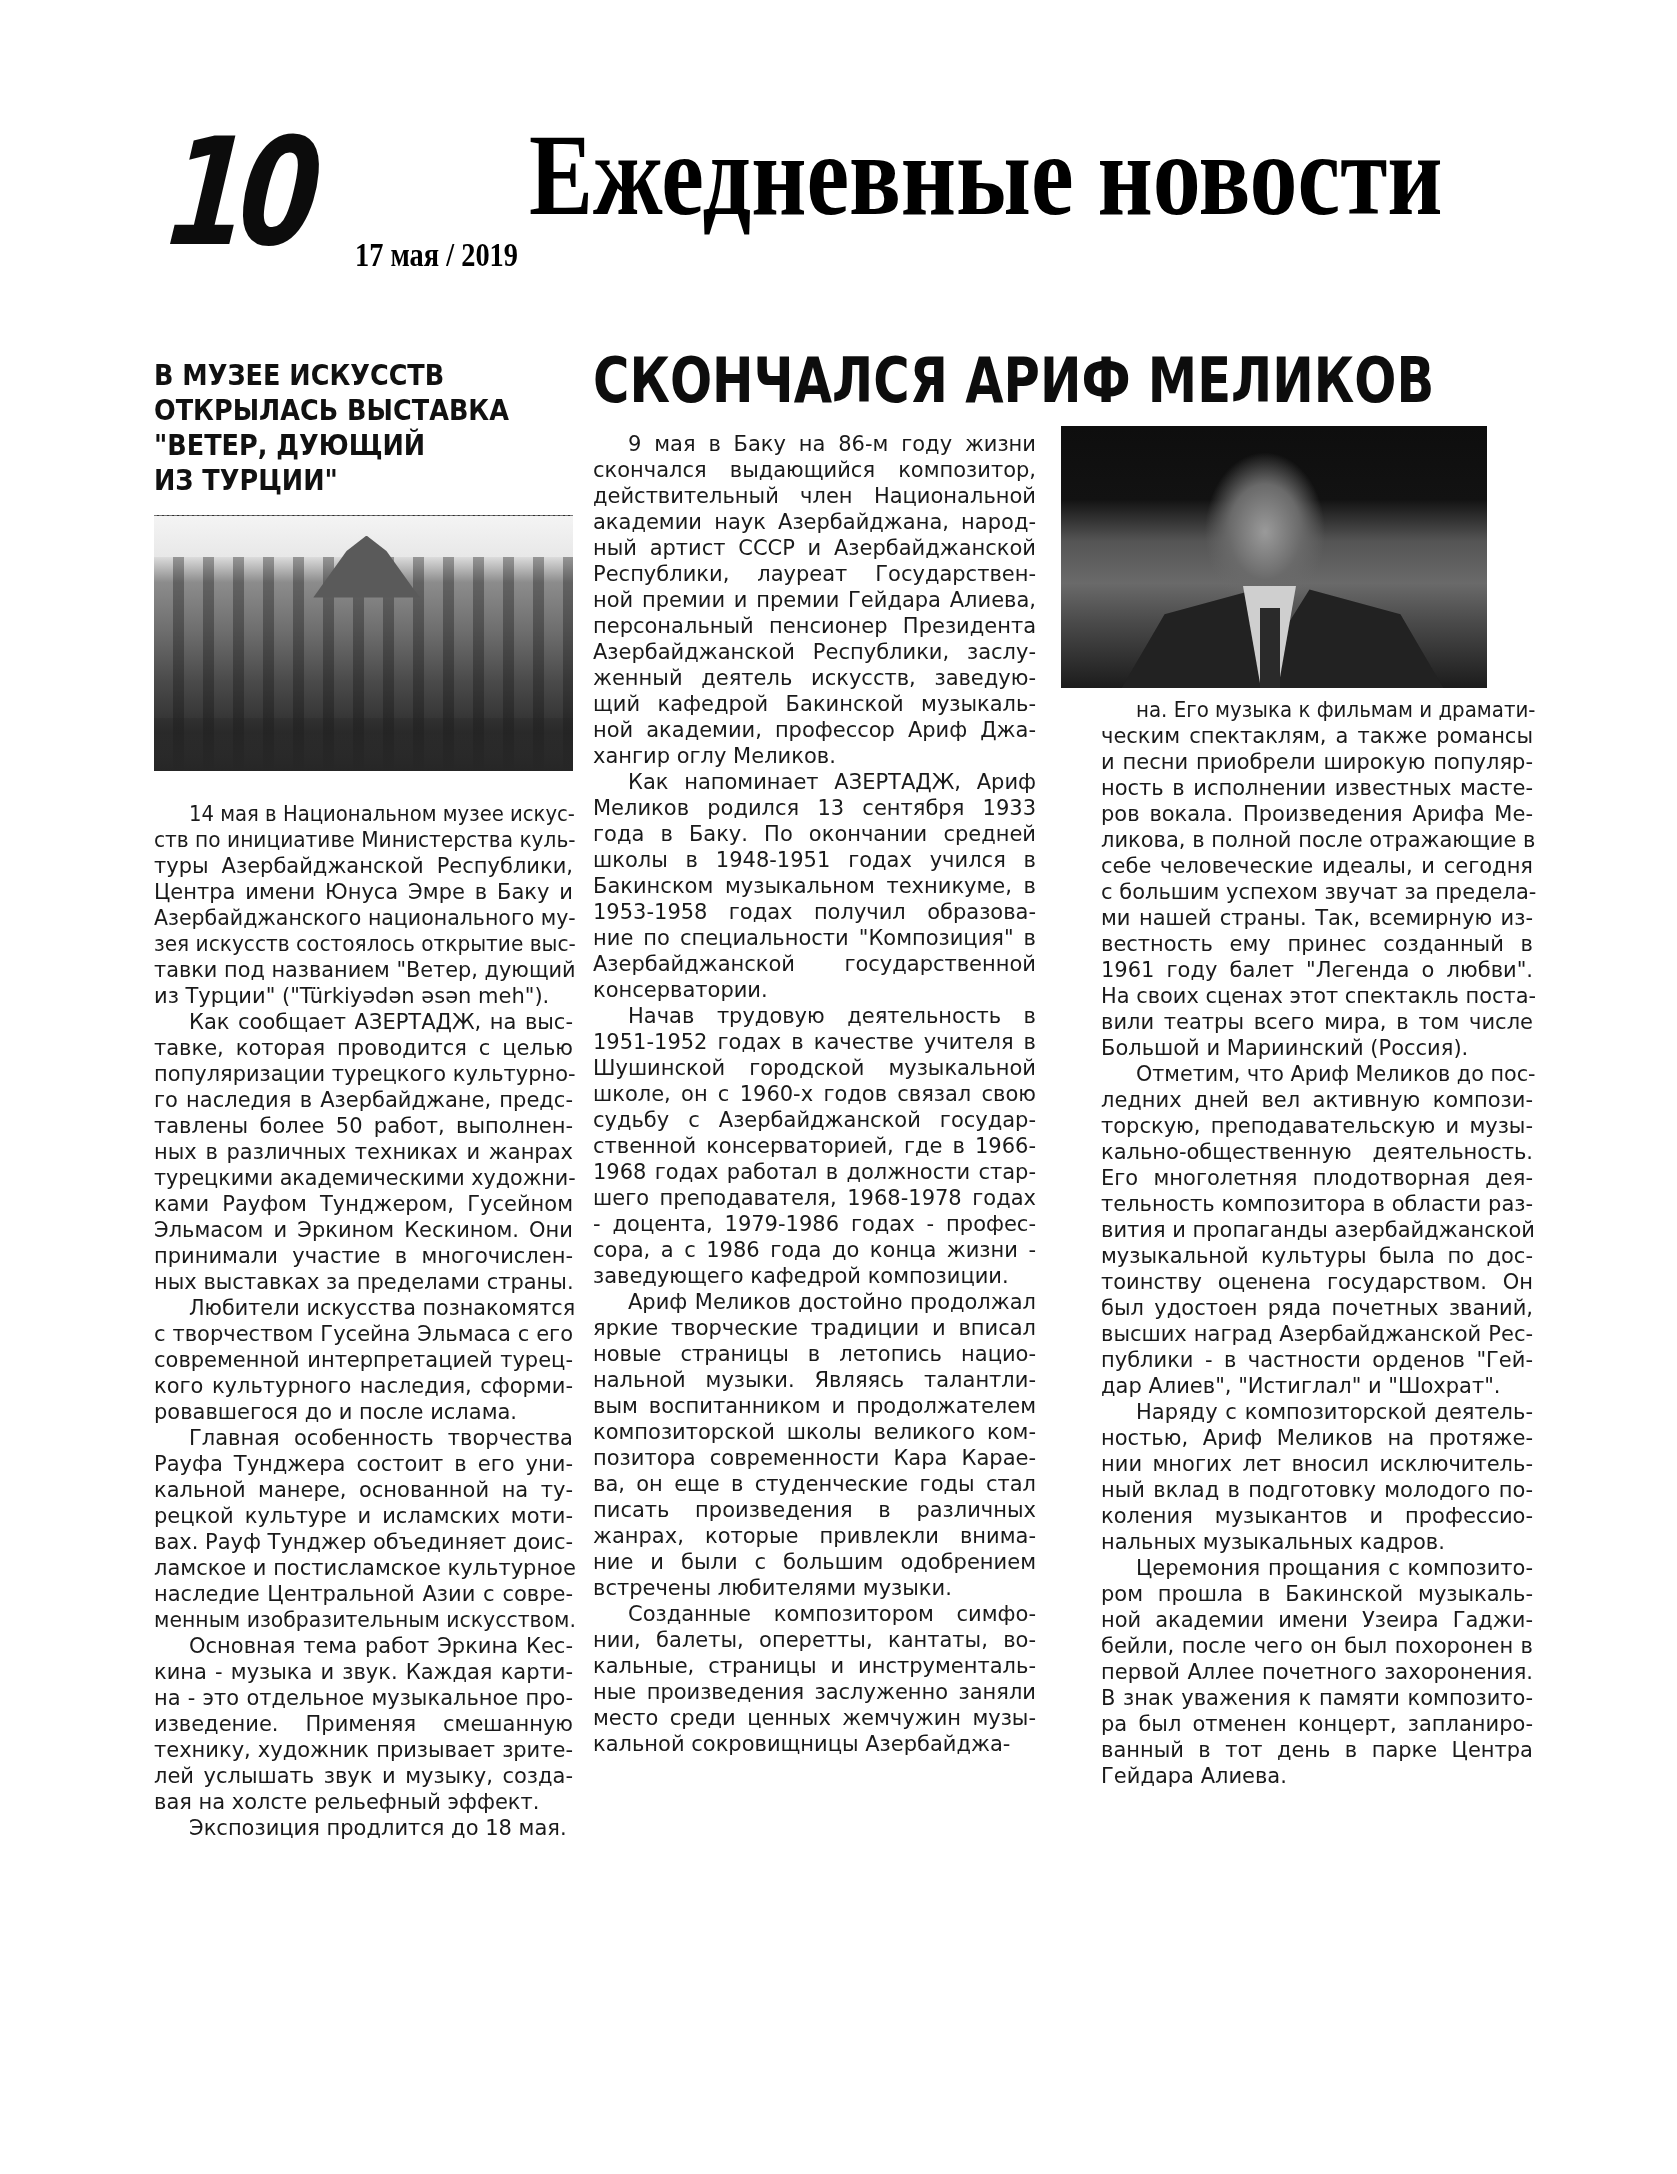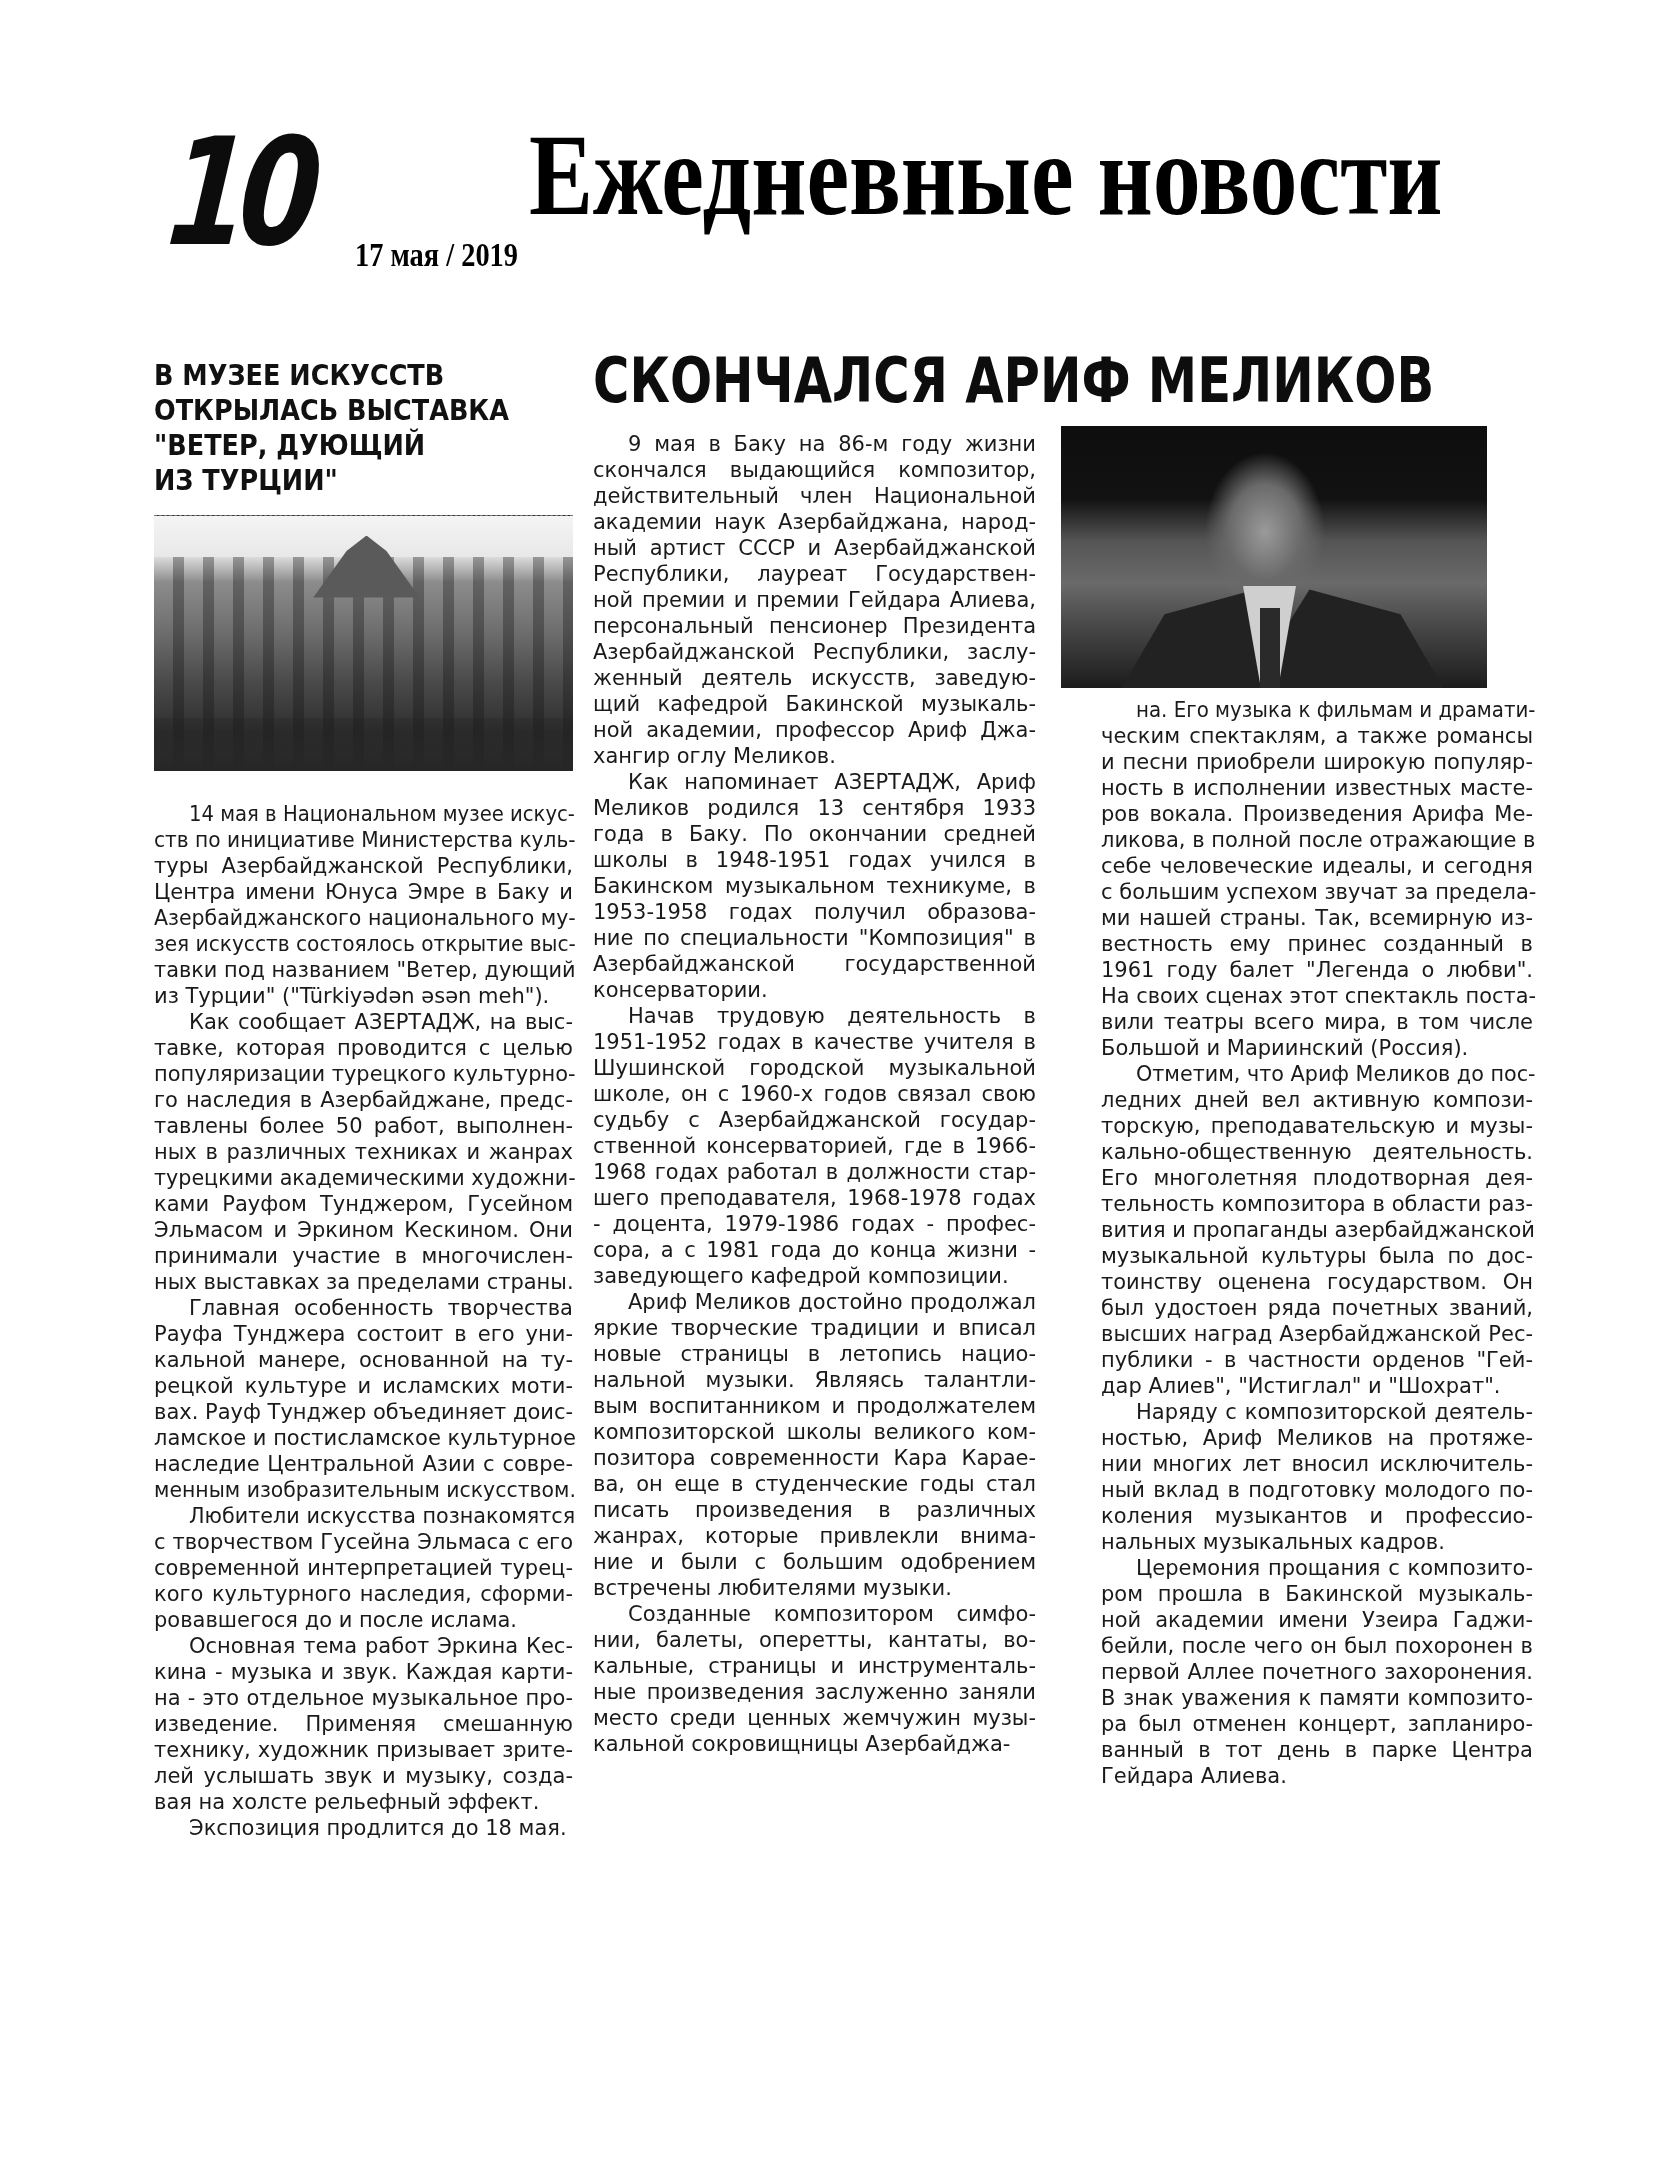--- a/index.html
+++ b/index.html
@@ -120,35 +120,35 @@
       <span class="line" style="white-space: nowrap;">го наследия в Азербайджане, предс-</span>
       <span class="line" style="white-space: nowrap;">тавлены более 50 работ, выполнен-</span>
       <span class="line" style="white-space: nowrap;">ных в различных техниках и жанрах</span>
       <span class="line" style="white-space: nowrap; text-align-last: left;"><span class="fit" style="transform: scaleX(0.984);">турецкими академическими художни-</span></span>
       <span class="line" style="white-space: nowrap;">ками Рауфом Тунджером, Гусейном</span>
       <span class="line" style="white-space: nowrap;">Эльмасом и Эркином Кескином. Они</span>
       <span class="line" style="white-space: nowrap;">принимали участие в многочислен-</span>
       <span class="line last" style="white-space: nowrap;">ных выставках за пределами страны.</span>
     </div>
     <div>
+      <span class="line indent" style="white-space: nowrap; text-align-last: left;"><span class="fit" style="transform: scaleX(0.987);">Любители искусства познакомятся</span></span>
+      <span class="line" style="white-space: nowrap;">с творчеством Гусейна Эльмаса с его</span>
+      <span class="line" style="white-space: nowrap;">современной интерпретацией турец-</span>
+      <span class="line" style="white-space: nowrap;">кого культурного наследия, сформи-</span>
+      <span class="line last" style="white-space: nowrap;">ровавшегося до и после ислама.</span>
+    </div>
+    <div>
       <span class="line indent" style="white-space: nowrap;">Главная особенность творчества</span>
       <span class="line" style="white-space: nowrap;">Рауфа Тунджера состоит в его уни-</span>
       <span class="line" style="white-space: nowrap;">кальной манере, основанной на ту-</span>
       <span class="line" style="white-space: nowrap;">рецкой культуре и исламских моти-</span>
       <span class="line" style="white-space: nowrap;">вах. Рауф Тунджер объединяет доис-</span>
       <span class="line" style="white-space: nowrap; text-align-last: left;"><span class="fit" style="transform: scaleX(1);">ламское и постисламское культурное</span></span>
       <span class="line" style="white-space: nowrap;">наследие Центральной Азии с совре-</span>
       <span class="line last" style="white-space: nowrap; text-align-last: left;"><span class="fit" style="transform: scaleX(0.972);">менным изобразительным искусством.</span></span>
-    </div>
-    <div>
-      <span class="line indent" style="white-space: nowrap; text-align-last: left;"><span class="fit" style="transform: scaleX(0.987);">Любители искусства познакомятся</span></span>
-      <span class="line" style="white-space: nowrap;">с творчеством Гусейна Эльмаса с его</span>
-      <span class="line" style="white-space: nowrap;">современной интерпретацией турец-</span>
-      <span class="line" style="white-space: nowrap;">кого культурного наследия, сформи-</span>
-      <span class="line last" style="white-space: nowrap;">ровавшегося до и после ислама.</span>
     </div>
     <div>
       <span class="line indent" style="white-space: nowrap;">Основная тема работ Эркина Кес-</span>
       <span class="line" style="white-space: nowrap;">кина - музыка и звук. Каждая карти-</span>
       <span class="line" style="white-space: nowrap;">на - это отдельное музыкальное про-</span>
       <span class="line" style="white-space: nowrap;">изведение. Применяя смешанную</span>
       <span class="line" style="white-space: nowrap;">технику, художник призывает зрите-</span>
       <span class="line" style="white-space: nowrap;">лей услышать звук и музыку, созда-</span>
       <span class="line last" style="white-space: nowrap;">вая на холсте рельефный эффект.</span>
     </div>
@@ -188,21 +188,21 @@
     <div>
       <span class="line indent" style="white-space: nowrap;">Начав трудовую деятельность в</span>
       <span class="line" style="white-space: nowrap;">1951-1952 годах в качестве учителя в</span>
       <span class="line" style="white-space: nowrap;">Шушинской городской музыкальной</span>
       <span class="line" style="white-space: nowrap;">школе, он с 1960-х годов связал свою</span>
       <span class="line" style="white-space: nowrap;">судьбу с Азербайджанской государ-</span>
       <span class="line" style="white-space: nowrap;">ственной консерваторией, где в 1966-</span>
       <span class="line" style="white-space: nowrap;">1968 годах работал в должности стар-</span>
       <span class="line" style="white-space: nowrap;">шего преподавателя, 1968-1978 годах</span>
       <span class="line" style="white-space: nowrap;">- доцента, 1979-1986 годах - профес-</span>
-      <span class="line" style="white-space: nowrap;">сора, а с 1981 года до конца жизни -</span>
+      <span class="line" style="white-space: nowrap;">сора, а с 1986 года до конца жизни -</span>
       <span class="line last" style="white-space: nowrap;">заведующего кафедрой композиции.</span>
     </div>
     <div>
       <span class="line indent" style="white-space: nowrap;">Ариф Меликов достойно продолжал</span>
       <span class="line" style="white-space: nowrap;">яркие творческие традиции и вписал</span>
       <span class="line" style="white-space: nowrap;">новые страницы в летопись нацио-</span>
       <span class="line" style="white-space: nowrap;">нальной музыки. Являясь талантли-</span>
       <span class="line" style="white-space: nowrap;">вым воспитанником и продолжателем</span>
       <span class="line" style="white-space: nowrap;">композиторской школы великого ком-</span>
       <span class="line" style="white-space: nowrap;">позитора современности Кара Караe-</span>

